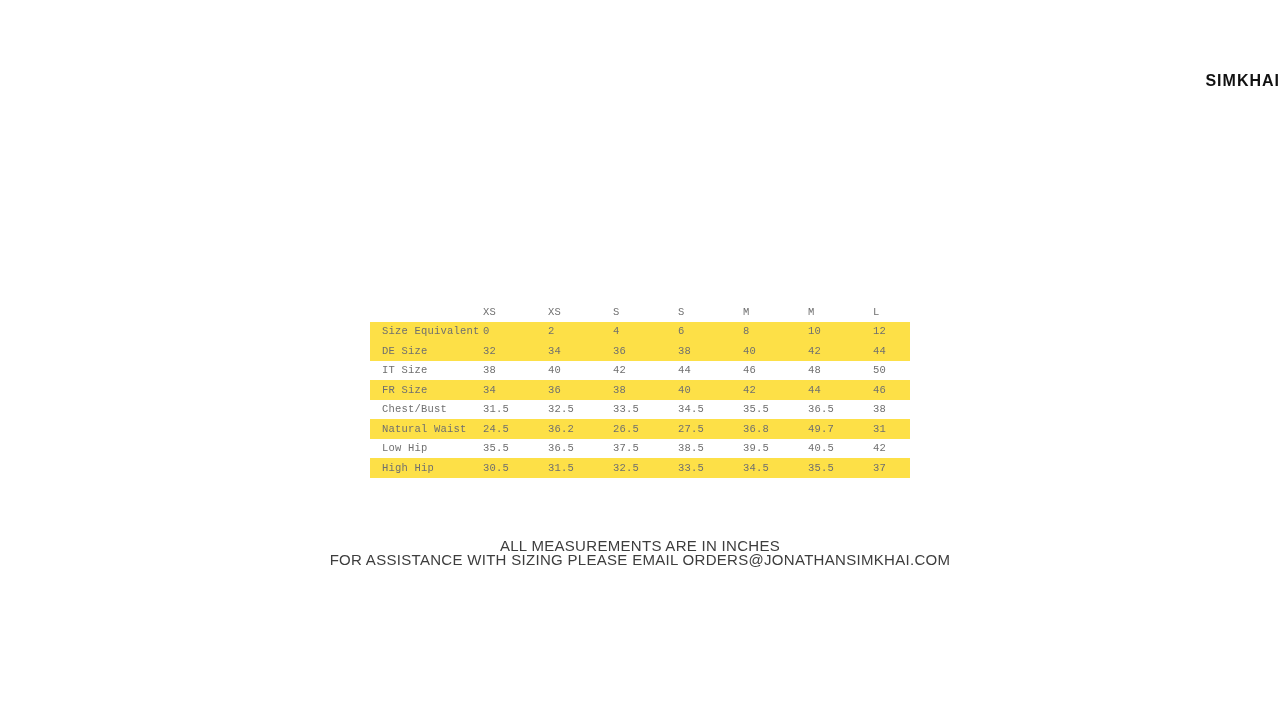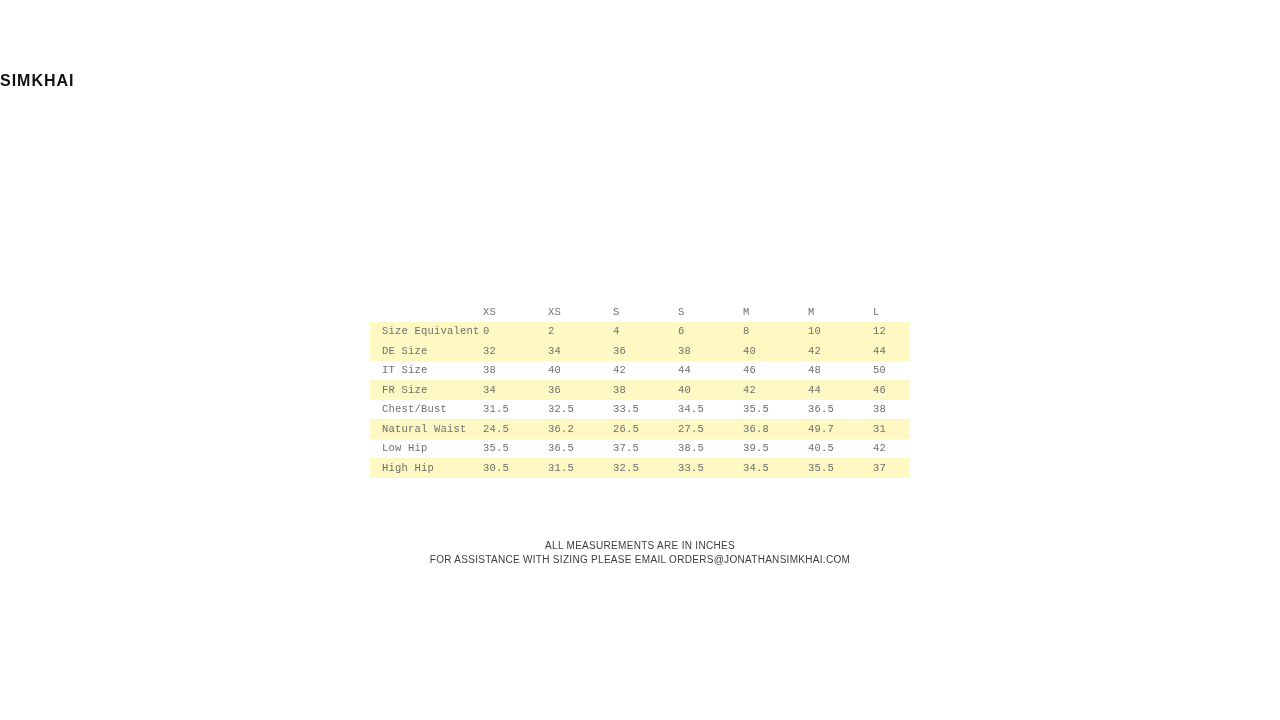--- a/index.html
+++ b/index.html
@@ -13,21 +13,21 @@
     width: 1280px;
     height: 720px;
     background: #ffffff;
     overflow: hidden;
   }
   .brand-title {
     position: absolute;
     top: 72px;
     left: 0;
     width: 1280px;
-    text-align: left;
+    text-align: right;
     font-size: 16px;
     font-weight: 700;
     letter-spacing: 1px;
     color: #111111;
   }
   .chart-wrap {
     position: absolute;
     top: 302px;
     left: 370px;
     width: 540px;
@@ -51,28 +51,28 @@
     font-weight: 400;
     text-align: left;
     vertical-align: middle;
     white-space: nowrap;
     overflow: hidden;
   }
   table.size-chart th.rowlabel,
   table.size-chart th.spacer {
     padding-left: 12px;
   }
-  table.size-chart tr.stripe { background: #fef9c3; }
+  table.size-chart tr.stripe { background: #fde047; }
   .footer-note {
     position: absolute;
     top: 539px;
     left: 0;
     width: 1280px;
     text-align: center;
-    font-size: 10px;
+    font-size: 15px;
     line-height: 14px;
     letter-spacing: 0.3px;
     color: #3d3d3d;
   }
 </style>
 </head>
 <body>
 
 <div class="page">
 

